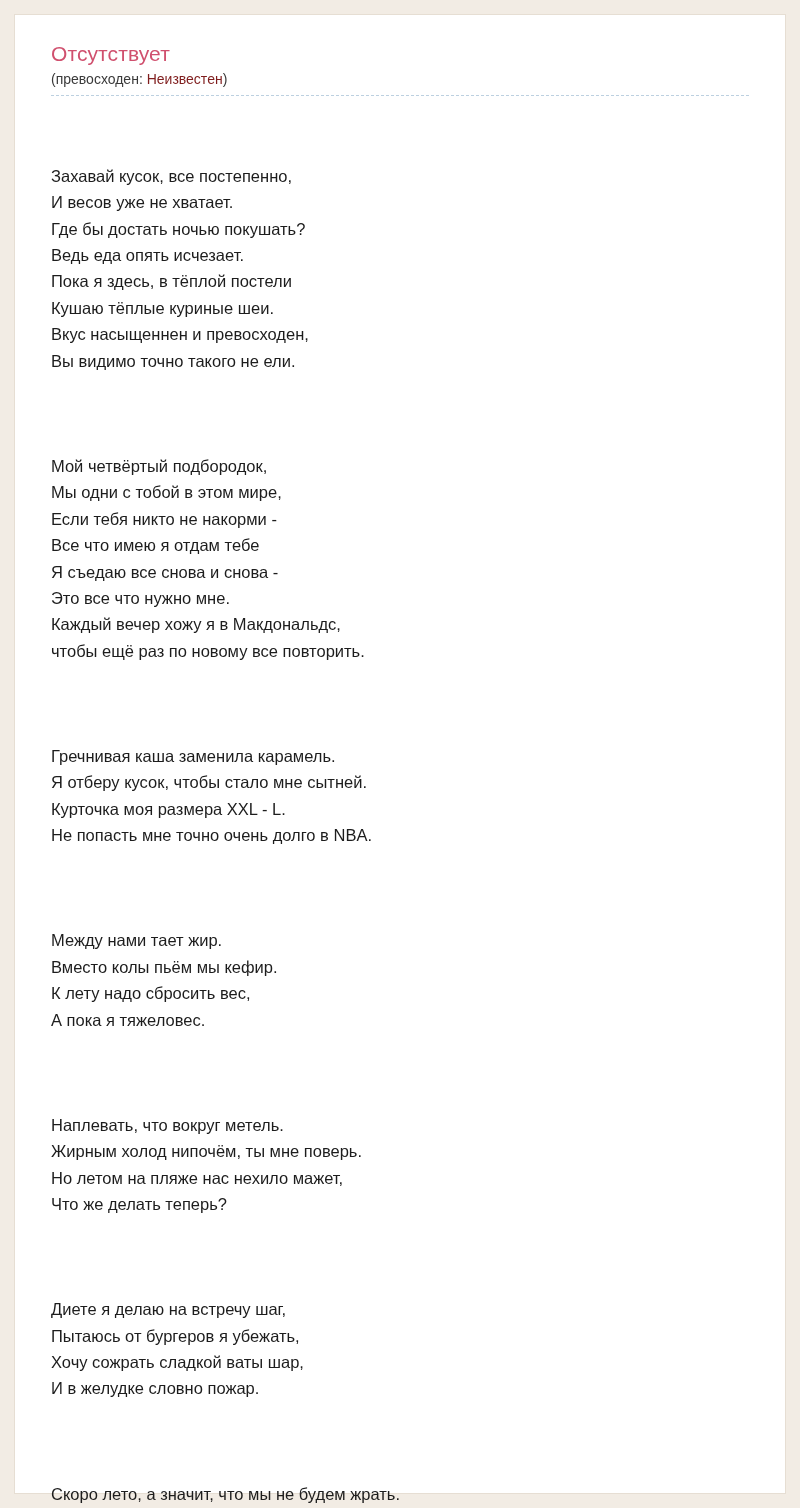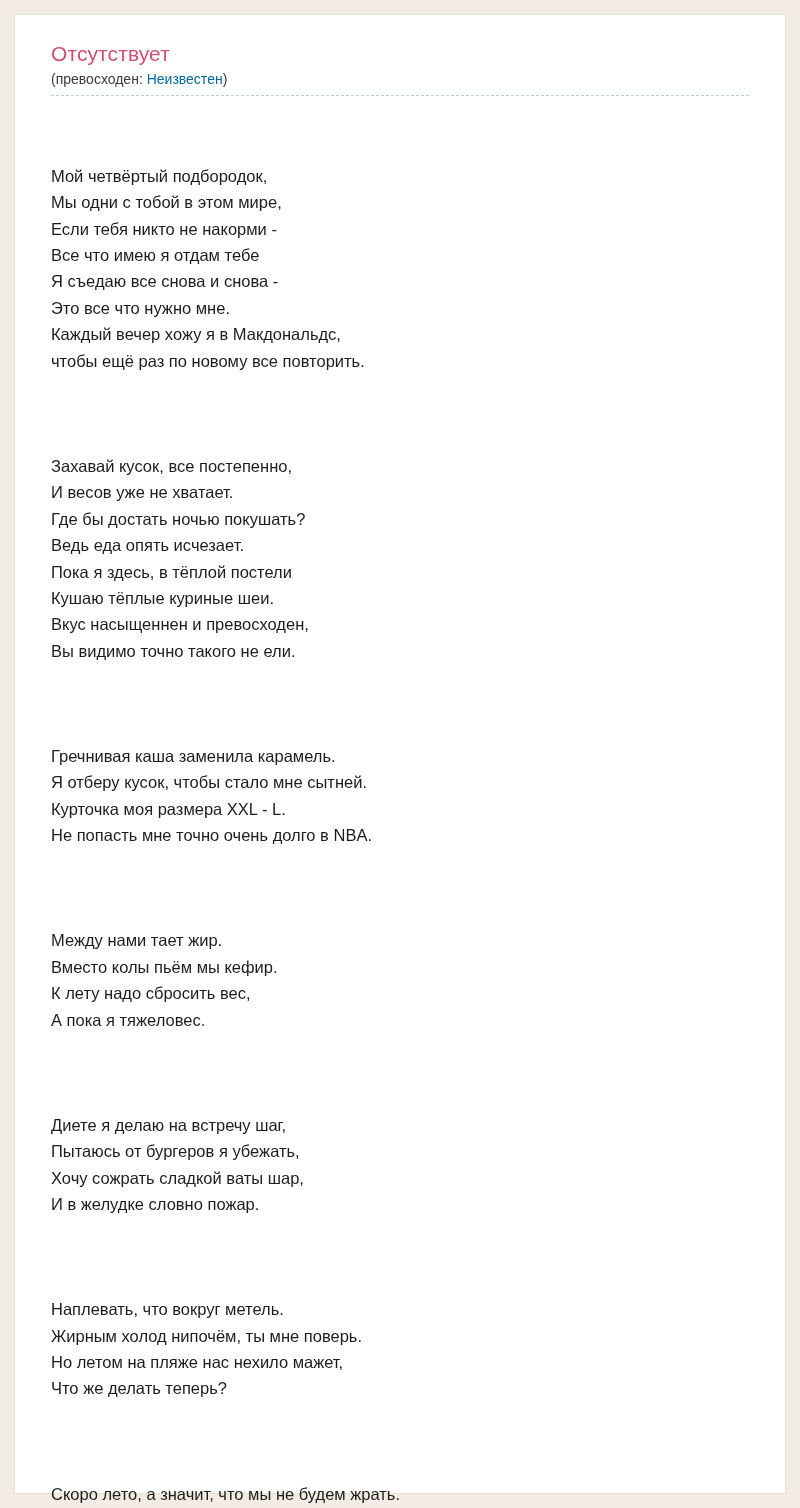--- a/index.html
+++ b/index.html
@@ -38,21 +38,21 @@
     letter-spacing: 0.1px;
   }
   .artist-line {
     font-size: 14px;
     color: #3a3a3a;
     padding-bottom: 8px;
     border-bottom: 1px dashed #bcd0e0;
     margin-bottom: 14px;
   }
   .artist-line .artist-link {
-    color: #0369a1;
+    color: #7f1d1d;
     text-decoration: none;
   }
   .lyrics {
     font-size: 16.5px;
     line-height: 26.4px;
     color: #1d1d1d;
     white-space: pre-wrap;
     word-wrap: break-word;
   }
   .lyrics p {
@@ -68,52 +68,52 @@
 <div class="page-frame">
   <div class="sheet">
 
     <h1 class="song-title">Отсутствует</h1>
 
     <div class="artist-line">
       <span>(превосходен: </span><a class="artist-link" href="#">Неизвестен</a><span>)</span>
     </div>
 
     <div class="lyrics">
+      <p>Захавай кусок, все постепенно,
+И весов уже не хватает.
+Где бы достать ночью покушать?
+Ведь еда опять исчезает.
+Пока я здесь, в тёплой постели
+Кушаю тёплые куриные шеи.
+Вкус насыщеннен и превосходен,
+Вы видимо точно такого не ели.</p>
       <p>Мой четвёртый подбородок,
 Мы одни с тобой в этом мире,
 Если тебя никто не накорми -
 Все что имею я отдам тебе
 Я съедаю все снова и снова -
 Это все что нужно мне.
 Каждый вечер хожу я в Макдональдс,
 чтобы ещё раз по новому все повторить.</p>
-      <p>Захавай кусок, все постепенно,
-И весов уже не хватает.
-Где бы достать ночью покушать?
-Ведь еда опять исчезает.
-Пока я здесь, в тёплой постели
-Кушаю тёплые куриные шеи.
-Вкус насыщеннен и превосходен,
-Вы видимо точно такого не ели.</p>
       <p>Гречнивая каша заменила карамель.
 Я отберу кусок, чтобы стало мне сытней.
 Курточка моя размера XXL - L.
 Не попасть мне точно очень долго в NBA.</p>
       <p>Между нами тает жир.
 Вместо колы пьём мы кефир.
 К лету надо сбросить вес,
 А пока я тяжеловес.</p>
+      <p>Наплевать, что вокруг метель.
+Жирным холод нипочём, ты мне поверь.
+Но летом на пляже нас нехило мажет,
+Что же делать теперь?</p>
       <p>Диете я делаю на встречу шаг,
 Пытаюсь от бургеров я убежать,
 Хочу сожрать сладкой ваты шар,
 И в желудке словно пожар.</p>
-      <p>Наплевать, что вокруг метель.
-Жирным холод нипочём, ты мне поверь.
-Но летом на пляже нас нехило мажет,
-Что же делать теперь?</p>
       <p>Скоро лето, а значит, что мы не будем жрать.
 Иду в спорт зал и профессионально жир разгонять.
 Я надену спорт костюм, тебе так нравится фритюр.
 Мы ввязались в авантюру самых жёстких авантюр.</p>
       
       
     </div>
 
   </div>
 </div>

